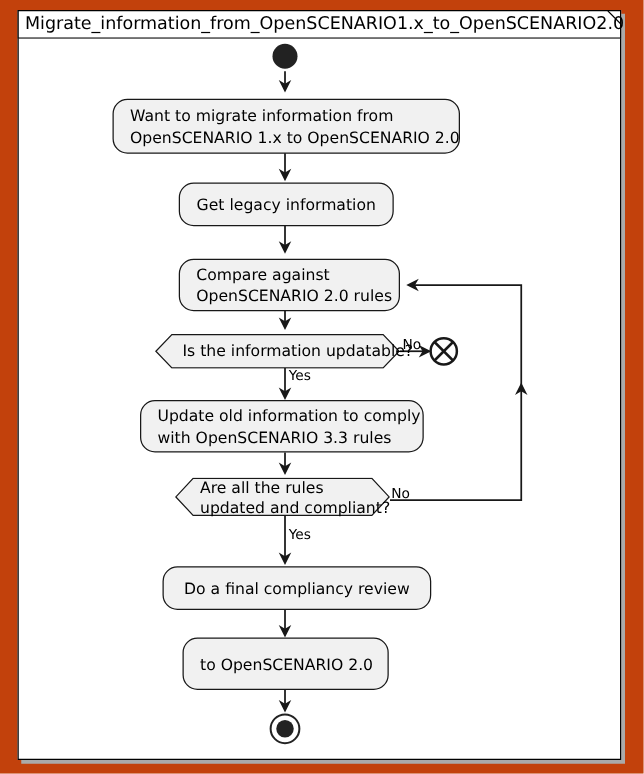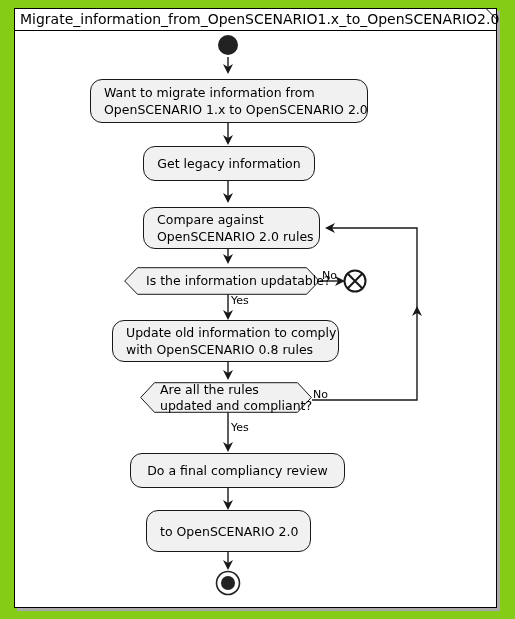--- a/index.html
+++ b/index.html
@@ -8,21 +8,21 @@
     padding: 0;
     background: #ffffff;
   }
   body {
     font-family: "DejaVu Sans", sans-serif;
   }
   #canvas {
     position: relative;
     width: 515px;
     height: 619px;
-    background: #84cc16;
+    background: #c2410c;
     overflow: hidden;
   }
   
   .frame-shadow {
     position: absolute;
     left: 17px;
     top: 11px;
     width: 483px;
     height: 600px;
     background: #aaaaaa;
@@ -220,21 +220,21 @@
     <svg width="196" height="28" viewBox="0 0 196 28">
       <path d="M13.5 0.7 H182.5 L195.3 14 L182.5 27.3 H13.5 L0.7 14 Z" fill="#F1F1F1" stroke="#181818" stroke-width="1"></path>
     </svg>
     <div class="dtext">
       <span>Is the information updatable?</span>
     </div>
   </div>
 
   <div class="activity" style="left:112px;top:320px;width:227px;height:42px;">
     <span>Update old information to comply</span>
-    <span>with OpenSCENARIO 0.8 rules</span>
+    <span>with OpenSCENARIO 3.3 rules</span>
   </div>
 
   <div class="decision" style="left:140px;top:382px;width:172px;height:31px;">
     <svg width="172" height="31" viewBox="0 0 172 31">
       <path d="M14.5 0.7 H157.5 L171.3 15.5 L157.5 30.3 H14.5 L0.7 15.5 Z" fill="#F1F1F1" stroke="#181818" stroke-width="1"></path>
     </svg>
     <div class="dtext" style="padding-left:20px;justify-content:space-between;">
       <span>Are all the rules</span>
       <span>updated and compliant?</span>
     </div>

